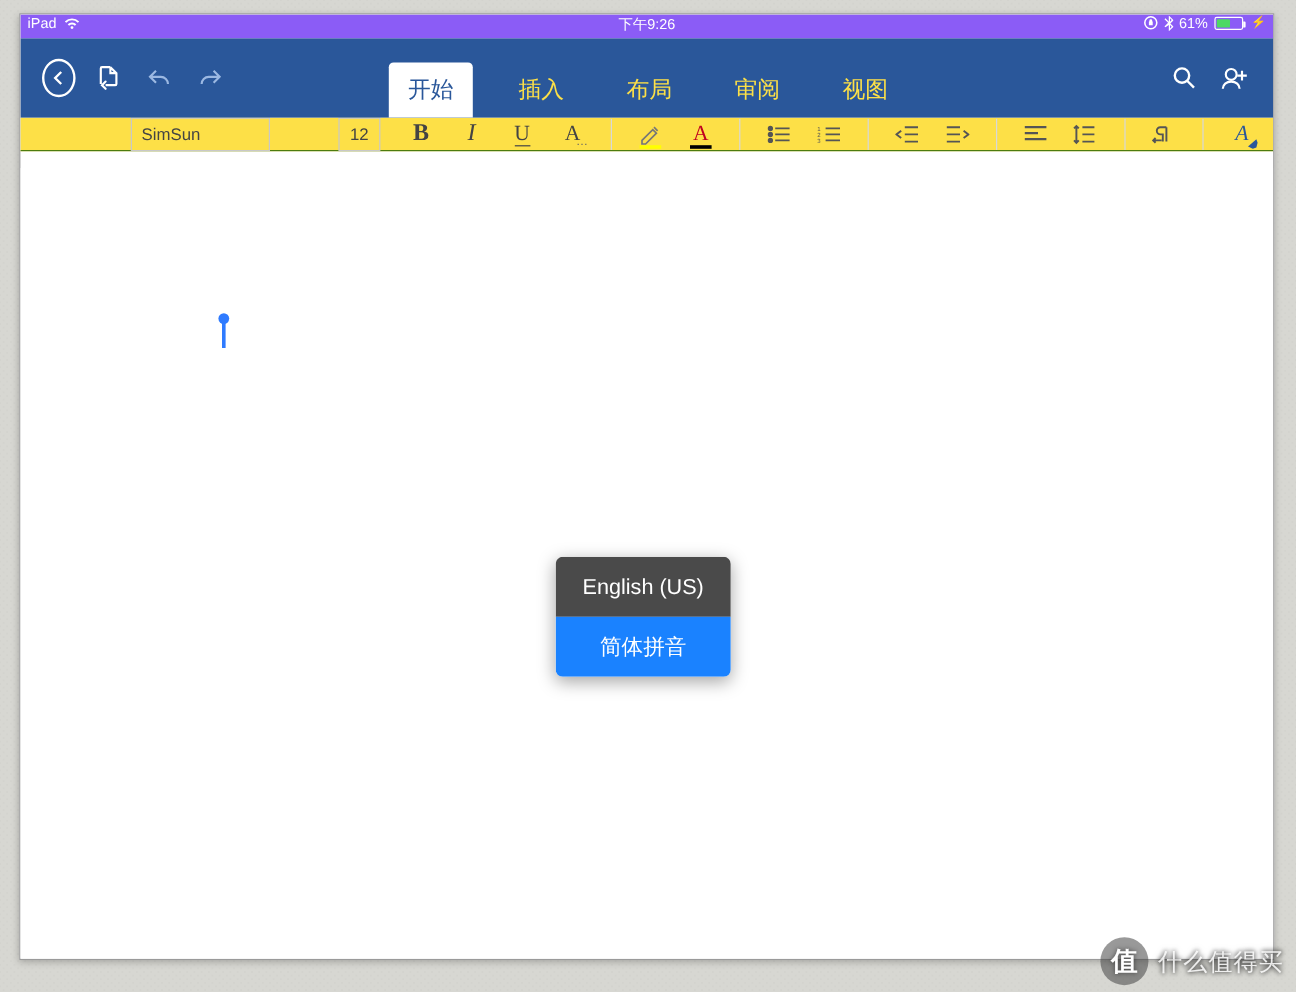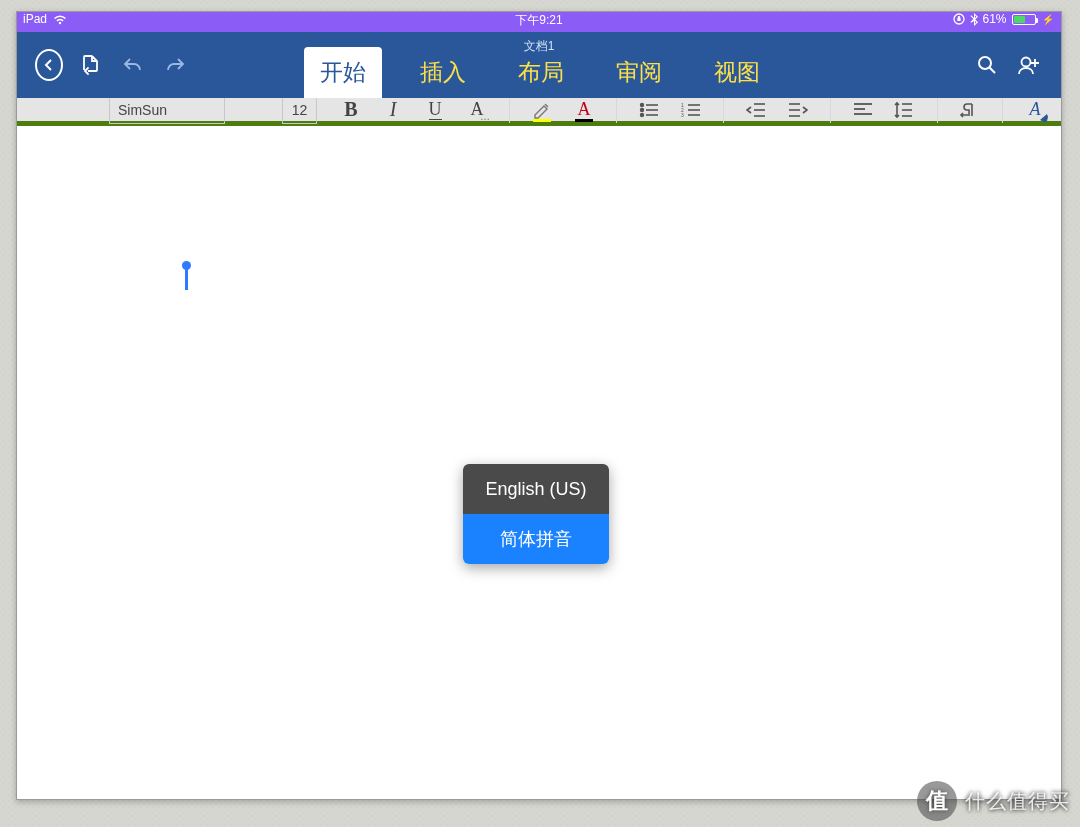--- a/index.html
+++ b/index.html
@@ -72,38 +72,38 @@
     width:32px; height:32px; border:2px solid #fff; border-radius:50%;
     display:flex; align-items:center; justify-content:center;
   }
   .doc-title {
     position:absolute; top:6px; left:0; right:0; text-align:center;
     font-size:12px; color:#cfe0f6;
   }
   .tabs {
     position:absolute; left:0; right:0; bottom:0;
     display:flex; justify-content:center; gap:24px;
-    font-size:23px;
+    font-size:19px;
   }
   .tab {
     padding:10px 14px 10px;
     color:#fde047;
     cursor:pointer;
   }
   .tab.active{
     background:#fff; color:#2a579a;
     border-radius:4px 4px 0 0;
     padding:10px 16px;
   }
 
   
   .ribbon {
     height: 28px;
-    background:#e5e5e5;
-    border-bottom:5px solid #4d7c0f;
+    background:#fde047;
+    border-bottom:1px solid #4d7c0f;
     display:flex; align-items:center;
     padding:0 10px 0 92px;
     gap:10px;
   }
   .font-box, .size-box{
     height:28px; border:1px solid #c8c8c8;
     display:flex; align-items:center; padding:0 8px;
     font-size:14px; color:#444;
   }
   .font-box{ width:122px; }
@@ -168,21 +168,21 @@
 
   <div class="status-bar">
     <div class="status-left">
       <span>iPad</span>
       <span class="wifi-icon">
         <svg width="14" height="11" viewBox="0 0 14 11">
             <path d="M7 10.2a1.2 1.2 0 100-2.4 1.2 1.2 0 000 2.4zM3.4 6.3a5 5 0 017.2 0l-1.2 1.2a3.3 3.3 0 00-4.8 0L3.4 6.3zM1 3.9a8.4 8.4 0 0112 0L11.8 5a6.7 6.7 0 00-9.6 0L1 3.9z" fill="#fff"></path>
           </svg>
       </span>
     </div>
-    <div class="status-center">下午9:21</div>
+    <div class="status-center">下午9:26</div>
     <div class="status-right">
       <span class="orientation-icon">
         <svg width="12" height="12" viewBox="0 0 12 12">
             <circle cx="6" cy="6" r="5" fill="none" stroke="#fff" stroke-width="1.3"></circle>
             <path d="M4.8 5V4.2a1.2 1.2 0 012.4 0V5h.4v3H4.4V5h.4z" fill="#fff"></path>
           </svg>
       </span>
       <span class="bt-icon">
         <svg width="8" height="13" viewBox="0 0 8 13">
             <path d="M4 0v5.1L1.2 2.3.4 3l3 3-3 3 .8.8L4 7.9V13l4-3.8L5.3 6.5 8 3.8 4 0zm1 2.3 1.4 1.4L5 5.1V2.3zm0 8.4V7.9l1.4 1.4L5 10.7z" fill="#fff"></path>
@@ -190,21 +190,20 @@
       </span>
       <span>61%</span>
       <span class="battery">
           <span class="battery-fill"></span>
         </span>
       <span class="bolt">⚡</span>
     </div>
   </div>
 
   <div class="title-bar">
-    <div class="doc-title">文档1</div>
 
     <div class="title-left">
       <div class="nav-icon">
         <span class="back-circle">
             <svg width="16" height="16" viewBox="0 0 16 16" fill="none" stroke-width="2">
               <path d="M10 3 5 8l5 5"></path>
             </svg>
           </span>
       </div>
       <div class="nav-icon">

